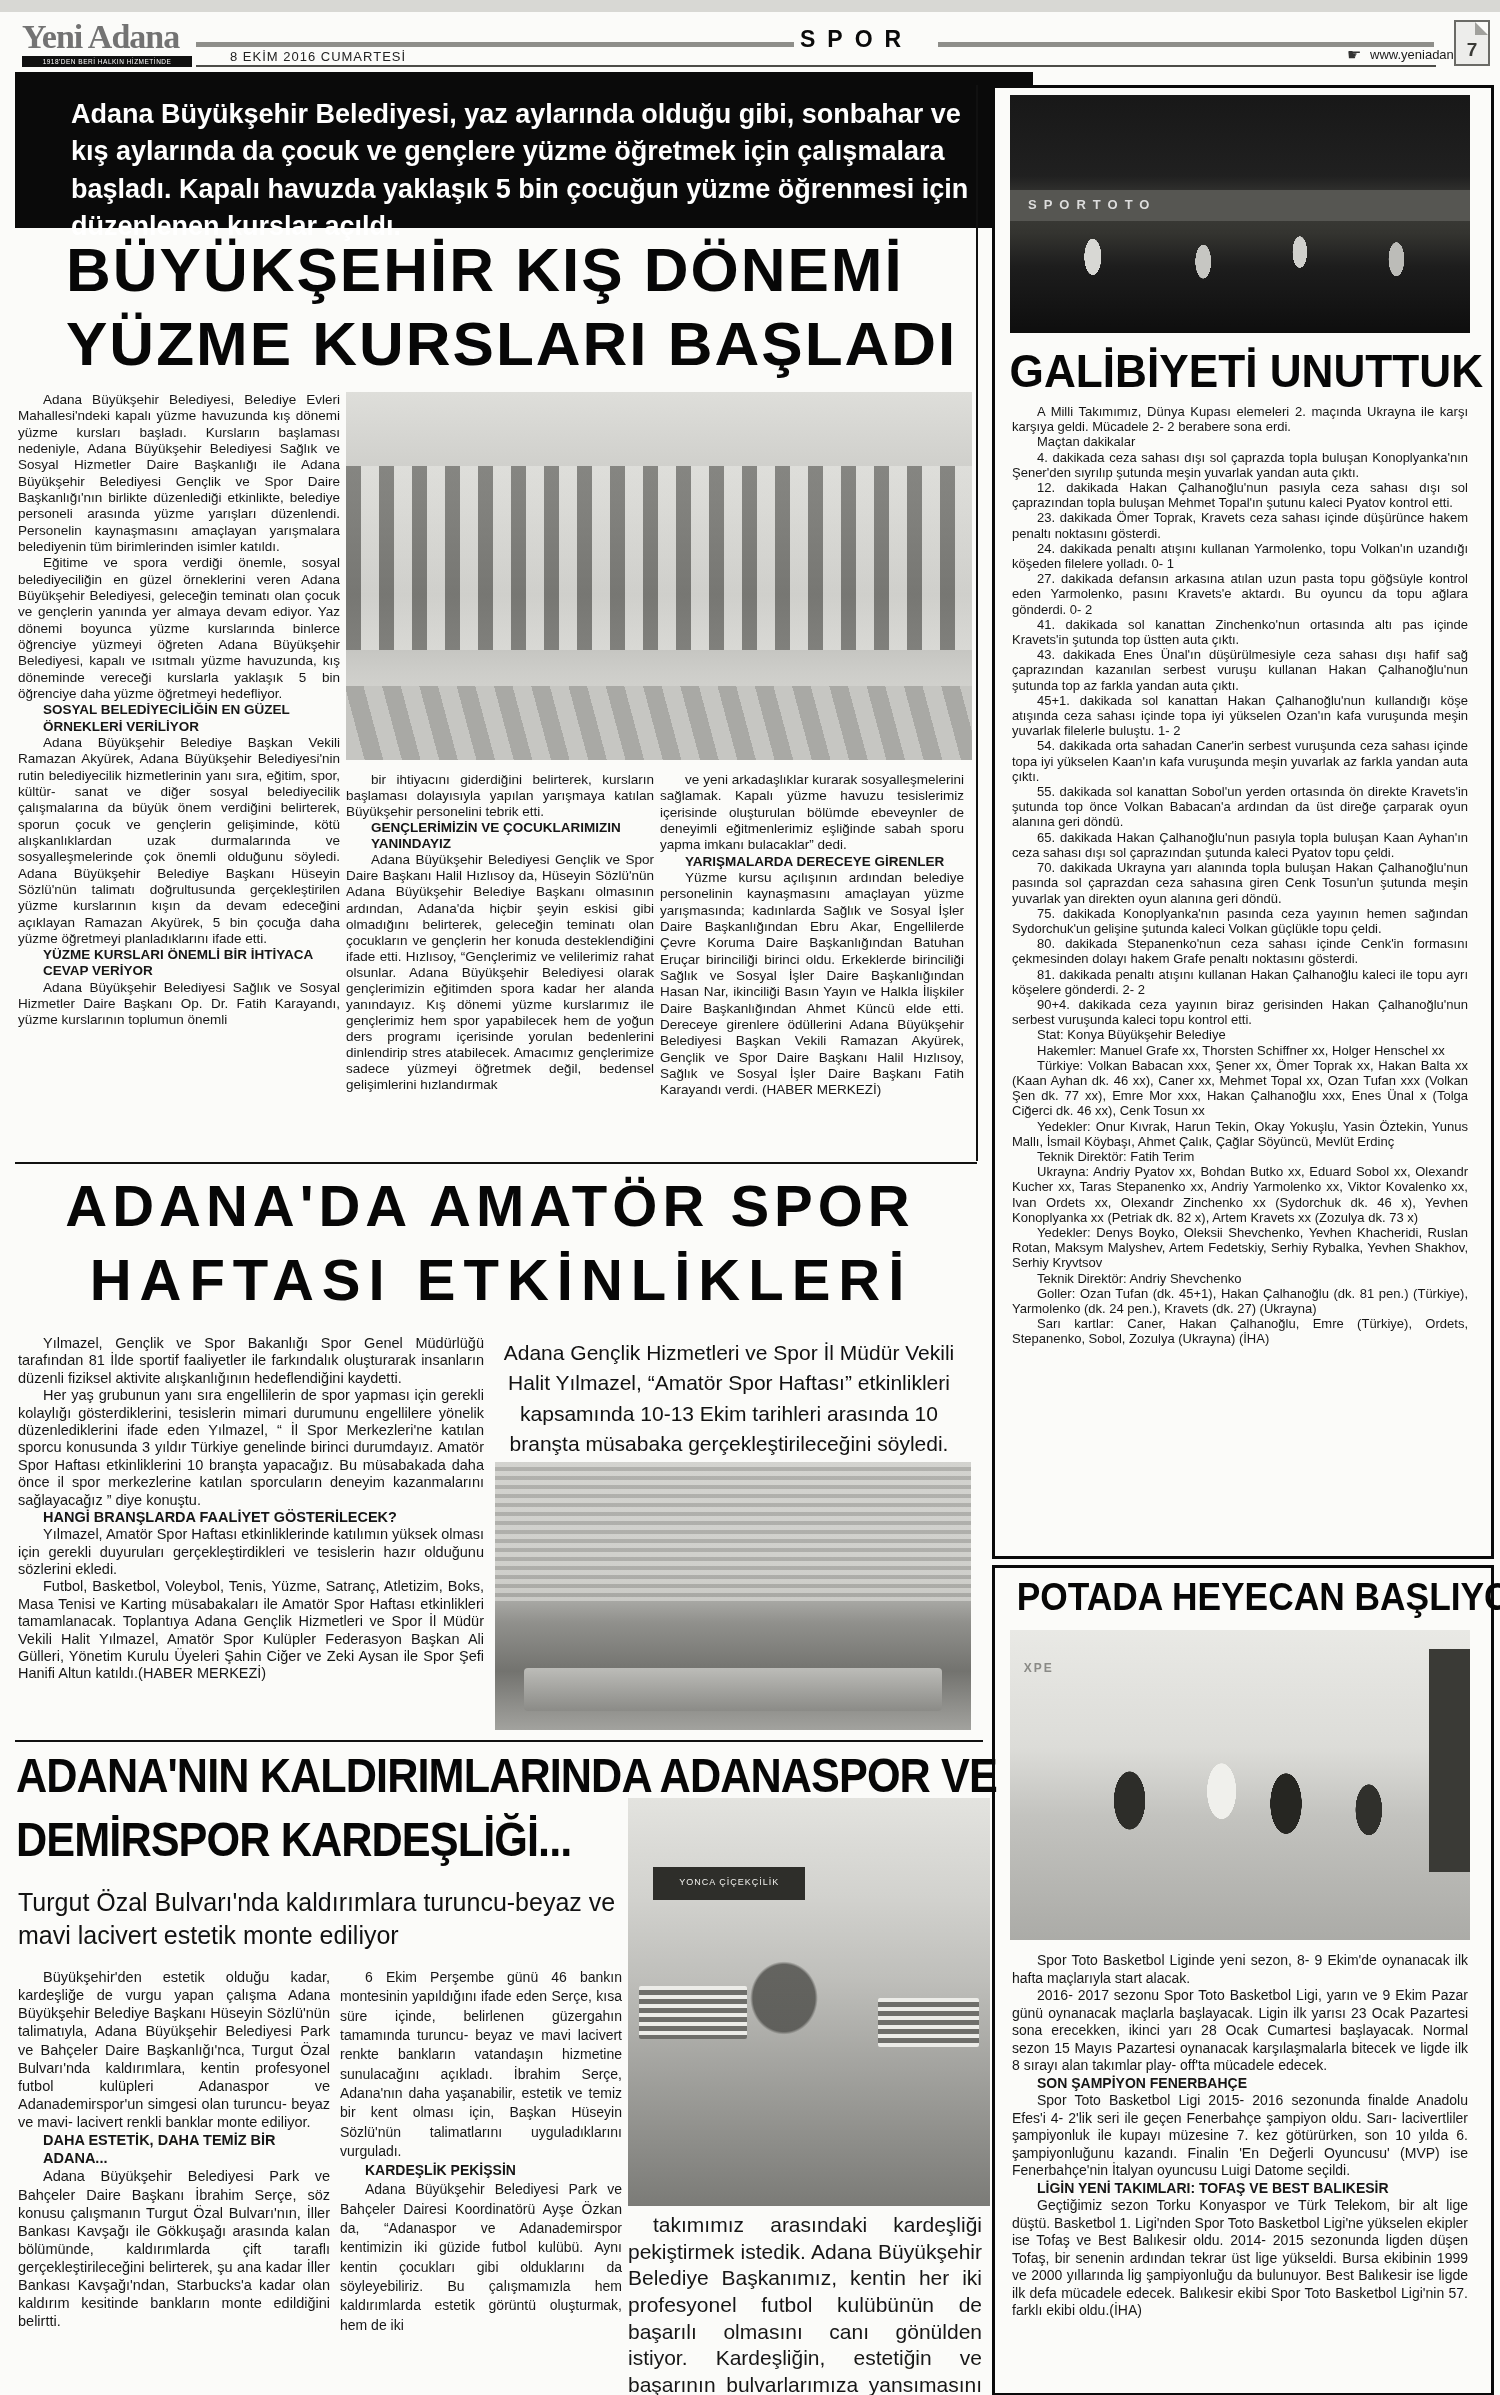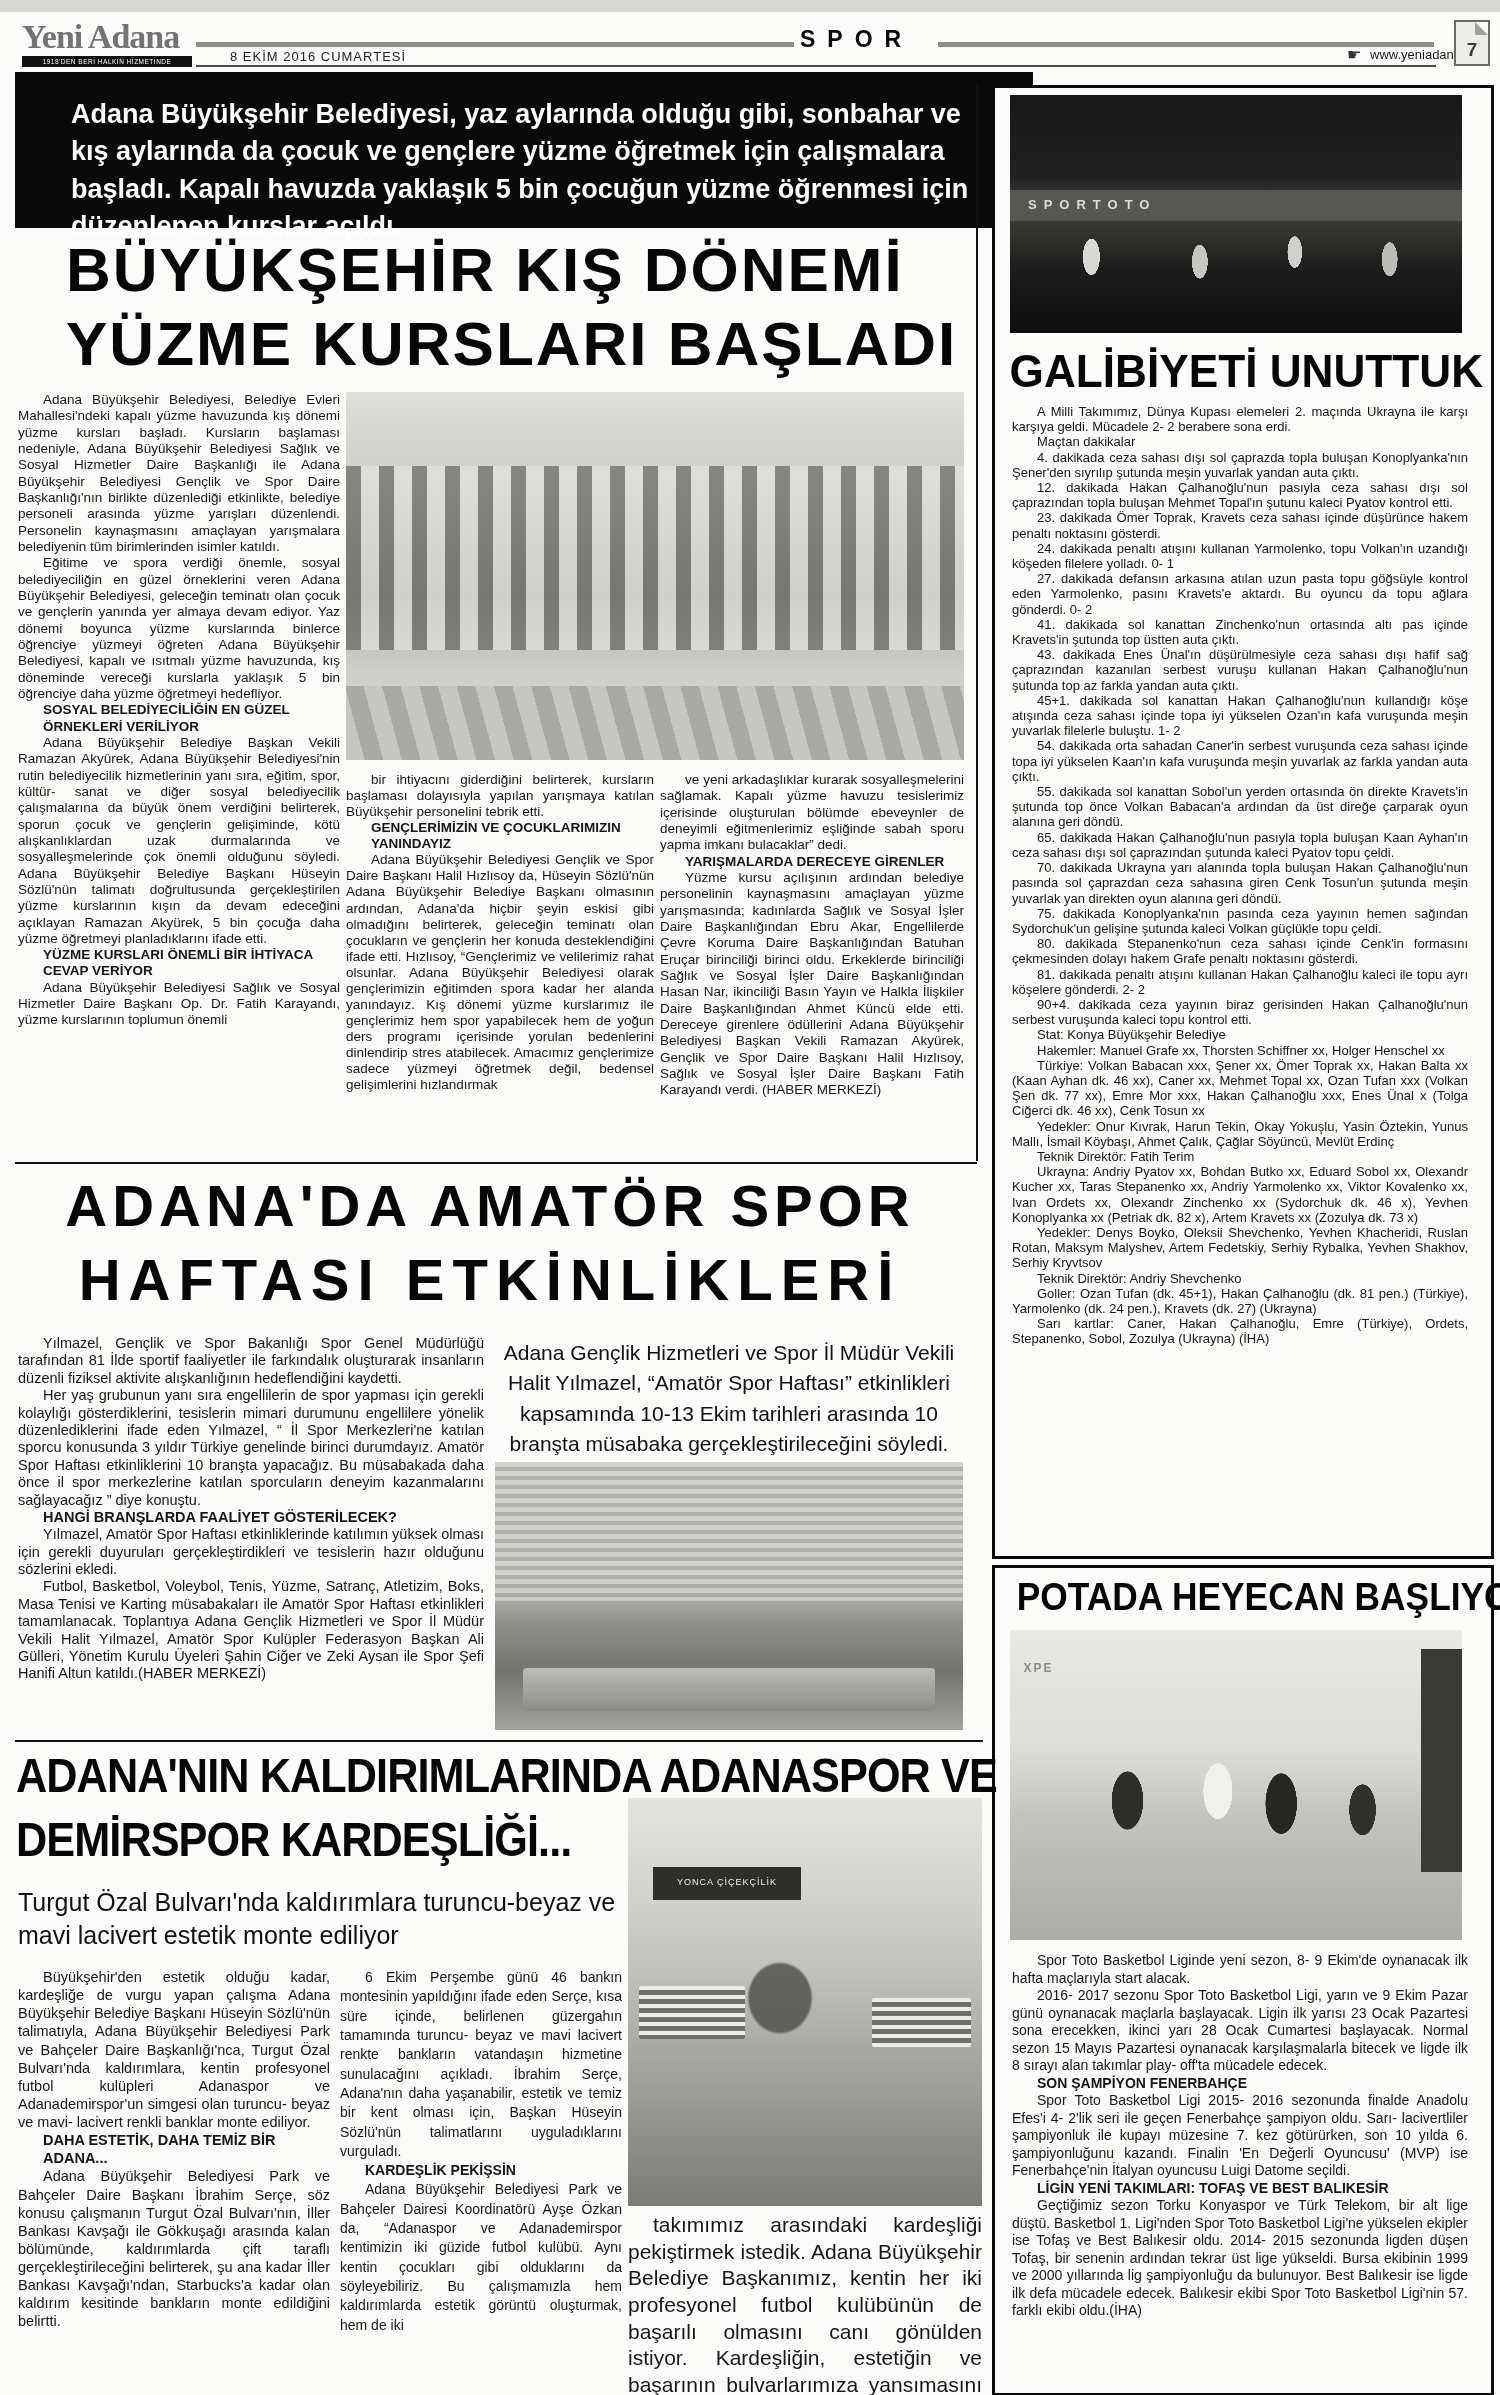--- a/index.html
+++ b/index.html
@@ -48,21 +48,21 @@
   .c-bench1 { left:18px; top:1968px; width:312px; font-size:14.5px; line-height:1.25; }
   .c-bench2 { left:340px; top:1968px; width:282px; font-size:14px; line-height:1.38; }
   .c-bench3 { left:628px; top:2212px; width:354px; font-size:21px; line-height:1.27; }
 
   
   .vrule { background:#111; width:2px; }
   .hrule { background:#111; height:2px; }
   .artbox { border:3px solid #0a0a0a; background:#fbfbf9; }
 
   
-  .photo { position:absolute; overflow:hidden; background:#b9b9b5; }
+  .photo { position:absolute; overflow:hidden; background:#b9b9b5;padding-left:8px; }
   .ph-football { background:linear-gradient(180deg,#181818 0%,#202020 34%,#3d3d39 46%,#343430 58%,#1d1d1d 72%,#0e0e0e 100%); }
   .ph-football .adboard { position:absolute; left:0; top:40%; width:100%; height:13%; background:#56565
 2; color:#dddddd; }
   .adboard { position:absolute; left:0; top:40%; width:100%; height:13%; background:#565652; color:#ddd;
              font-size:13px; font-weight:bold; letter-spacing:7px; line-height:2.3; padding-left:18px; box-sizing:border-box; }
   .players-dark { position:absolute; inset:0;
       background:radial-gradient(ellipse 14px 30px at 18% 68%, #d8d8d4 0 60%, transparent 61%),
                  radial-gradient(ellipse 13px 28px at 42% 70%, #c6c6c2 0 60%, transparent 61%),
                  radial-gradient(ellipse 12px 26px at 63% 66%, #d0d0cc 0 60%, transparent 61%),
                  radial-gradient(ellipse 13px 28px at 84% 69%, #bcbcb8 0 60%, transparent 61%); }
@@ -190,21 +190,21 @@
     <p>Yedekler: Onur Kıvrak, Harun Tekin, Okay Yokuşlu, Yasin Öztekin, Yunus Mallı, İsmail Köybaşı, Ahmet Çalık, Çağlar Söyüncü, Mevlüt Erdinç</p>
     <p>Teknik Direktör: Fatih Terim</p>
     <p>Ukrayna: Andriy Pyatov xx, Bohdan Butko xx, Eduard Sobol xx, Olexandr Kucher xx, Taras Stepanenko xx, Andriy Yarmolenko xx, Viktor Kovalenko xx, Ivan Ordets xx, Olexandr Zinchenko xx (Sydorchuk dk. 46 x), Yevhen Konoplyanka xx (Petriak dk. 82 x), Artem Kravets xx (Zozulya dk. 73 x)</p>
     <p>Yedekler: Denys Boyko, Oleksii Shevchenko, Yevhen Khacheridi, Ruslan Rotan, Maksym Malyshev, Artem Fedetskiy, Serhiy Rybalka, Yevhen Shakhov, Serhiy Kryvtsov</p>
     <p>Teknik Direktör: Andriy Shevchenko</p>
     <p>Goller: Ozan Tufan (dk. 45+1), Hakan Çalhanoğlu (dk. 81 pen.) (Türkiye), Yarmolenko (dk. 24 pen.), Kravets (dk. 27) (Ukrayna)</p>
     <p>Sarı kartlar: Caner, Hakan Çalhanoğlu, Emre (Türkiye), Ordets, Stepanenko, Sobol, Zozulya (Ukrayna) (İHA)</p>
   </div>
 
   <div class="abs hl hl-amator" style="left:15px;top:1172px;width:950px;">ADANA'DA AMATÖR SPOR</div>
-  <div class="abs hl hl-amator hl-amator2" style="left:15px;top:1246px;width:950px;">HAFTASI ETKİNLİKLERİ</div>
+  <div class="abs hl hl-amator hl-amator2" style="left:26px;top:1246px;width:950px;">HAFTASI ETKİNLİKLERİ</div>
 
   <div class="col c-amator">
     <p>Yılmazel, Gençlik ve Spor Bakanlığı Spor Genel Müdürlüğü tarafından 81 İlde sportif faaliyetler ile farkındalık oluşturarak insanların düzenli fiziksel aktivite alışkanlığının hedeflendiğini kaydetti.</p>
     <p>Her yaş grubunun yanı sıra engellilerin de spor yapması için gerekli kolaylığı gösterdiklerini, tesislerin mimari durumunu engellilere yönelik düzenlediklerini ifade eden Yılmazel, “ İl Spor Merkezleri'ne katılan sporcu konusunda 3 yıldır Türkiye genelinde birinci durumdayız. Amatör Spor Haftası etkinliklerini 10 branşta yapacağız. Bu müsabakada daha önce il spor merkezlerine katılan sporcuların deneyim kazanmalarını sağlayacağız ” diye konuştu.</p>
     <p class="sh">HANGİ BRANŞLARDA FAALİYET GÖSTERİLECEK?</p>
     <p>Yılmazel, Amatör Spor Haftası etkinliklerinde katılımın yüksek olması için gerekli duyuruları gerçekleştirdikleri ve tesislerin hazır olduğunu sözlerini ekledi.</p>
     <p>Futbol, Basketbol, Voleybol, Tenis, Yüzme, Satranç, Atletizim, Boks, Masa Tenisi ve Karting müsabakaları ile Amatör Spor Haftası etkinlikleri tamamlanacak. Toplantıya Adana Gençlik Hizmetleri ve Spor İl Müdür Vekili Halit Yılmazel, Amatör Spor Kulüpler Federasyon Başkan Ali Gülleri, Yönetim Kurulu Üyeleri Şahin Ciğer ve Zeki Aysan ile Spor Şefi Hanifi Altun katıldı.(HABER MERKEZİ)</p>
   </div>
 
   <div class="abs deck-amator" style="left:495px;top:1338px;width:468px;">Adana Gençlik Hizmetleri ve Spor İl Müdür Vekili Halit Yılmazel, “Amatör Spor Haftası” etkinlikleri kapsamında 10-13 Ekim tarihleri arasında 10 branşta müsabaka gerçekleştirileceğini söyledi.</div>

